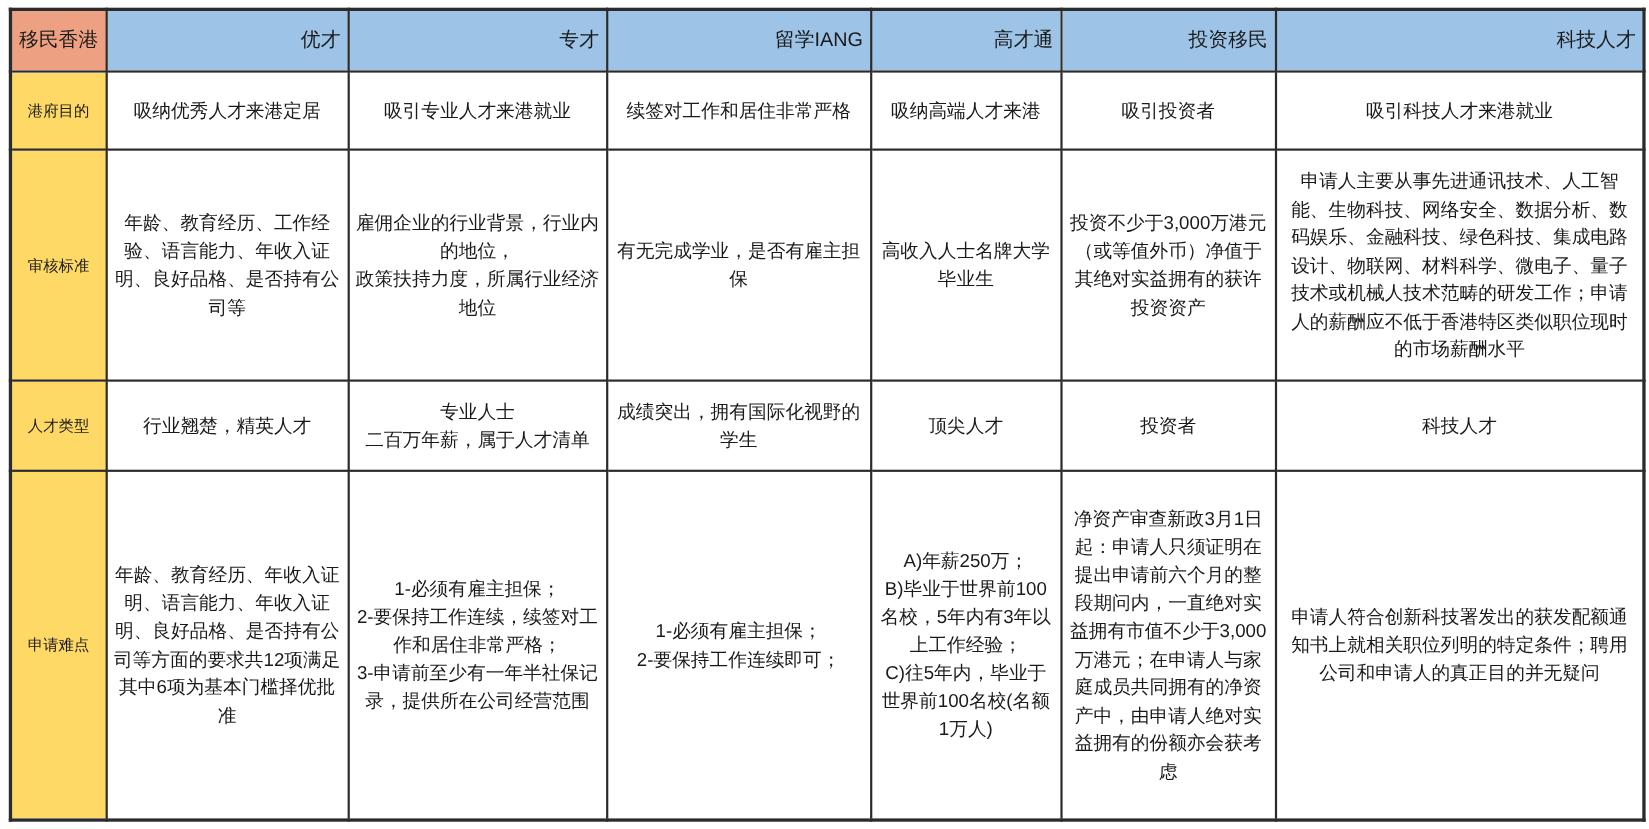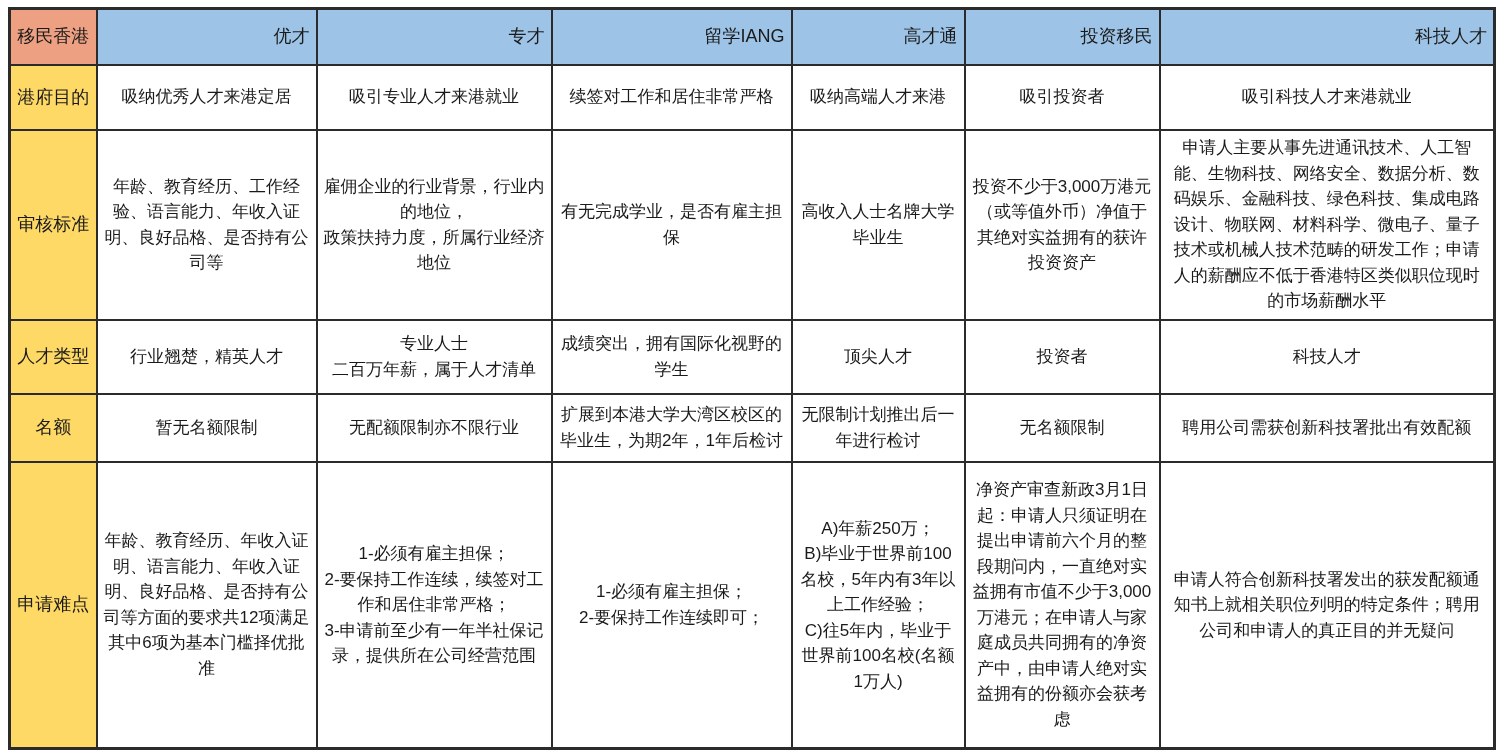--- a/index.html
+++ b/index.html
@@ -46,21 +46,21 @@
     font-size: 18px;
   }
   .cmp th.colhead {
     background: var(--header-bg);
     text-align: right;
     font-size: 18px;
   }
   .cmp th.rowhead {
     background: var(--rowhead-bg);
     text-align: center;
-    font-size: 18px;
+    font-size: 14px;
   }
   .cmp td {
     background: var(--cell-bg);
     text-align: center;
   }
   tr.r-header   { height: 56px; }
   tr.r-purpose  { height: 65px; }
   tr.r-criteria { height: 190px; }
   tr.r-type     { height: 74px; }
   tr.r-quota    { height: 68px; }
@@ -113,29 +113,20 @@
     <tr class="r-type">
       <th class="rowhead">人才类型</th>
       <td>行业翘楚，精英人才</td>
       <td>专业人士
 二百万年薪，属于人才清单</td>
       <td>成绩突出，拥有国际化视野的学生</td>
       <td>顶尖人才</td>
       <td>投资者</td>
       <td>科技人才</td>
     </tr>
-    <tr class="r-quota">
-      <th class="rowhead">名额</th>
-      <td>暂无名额限制</td>
-      <td>无配额限制亦不限行业</td>
-      <td>扩展到本港大学大湾区校区的毕业生，为期2年，1年后检讨</td>
-      <td>无限制计划推出后一年进行检讨</td>
-      <td>无名额限制</td>
-      <td>聘用公司需获创新科技署批出有效配额</td>
-    </tr>
     <tr class="r-difficulty">
       <th class="rowhead">申请难点</th>
       <td>年龄、教育经历、年收入证明、语言能力、年收入证明、良好品格、是否持有公司等方面的要求共12项满足其中6项为基本门槛择优批准</td>
       <td>1-必须有雇主担保；
 2-要保持工作连续，续签对工作和居住非常严格；
 3-申请前至少有一年半社保记录，提供所在公司经营范围</td>
       <td>1-必须有雇主担保；
 2-要保持工作连续即可；</td>
       <td>A)年薪250万；
 B)毕业于世界前100名校，5年内有3年以上工作经验；

